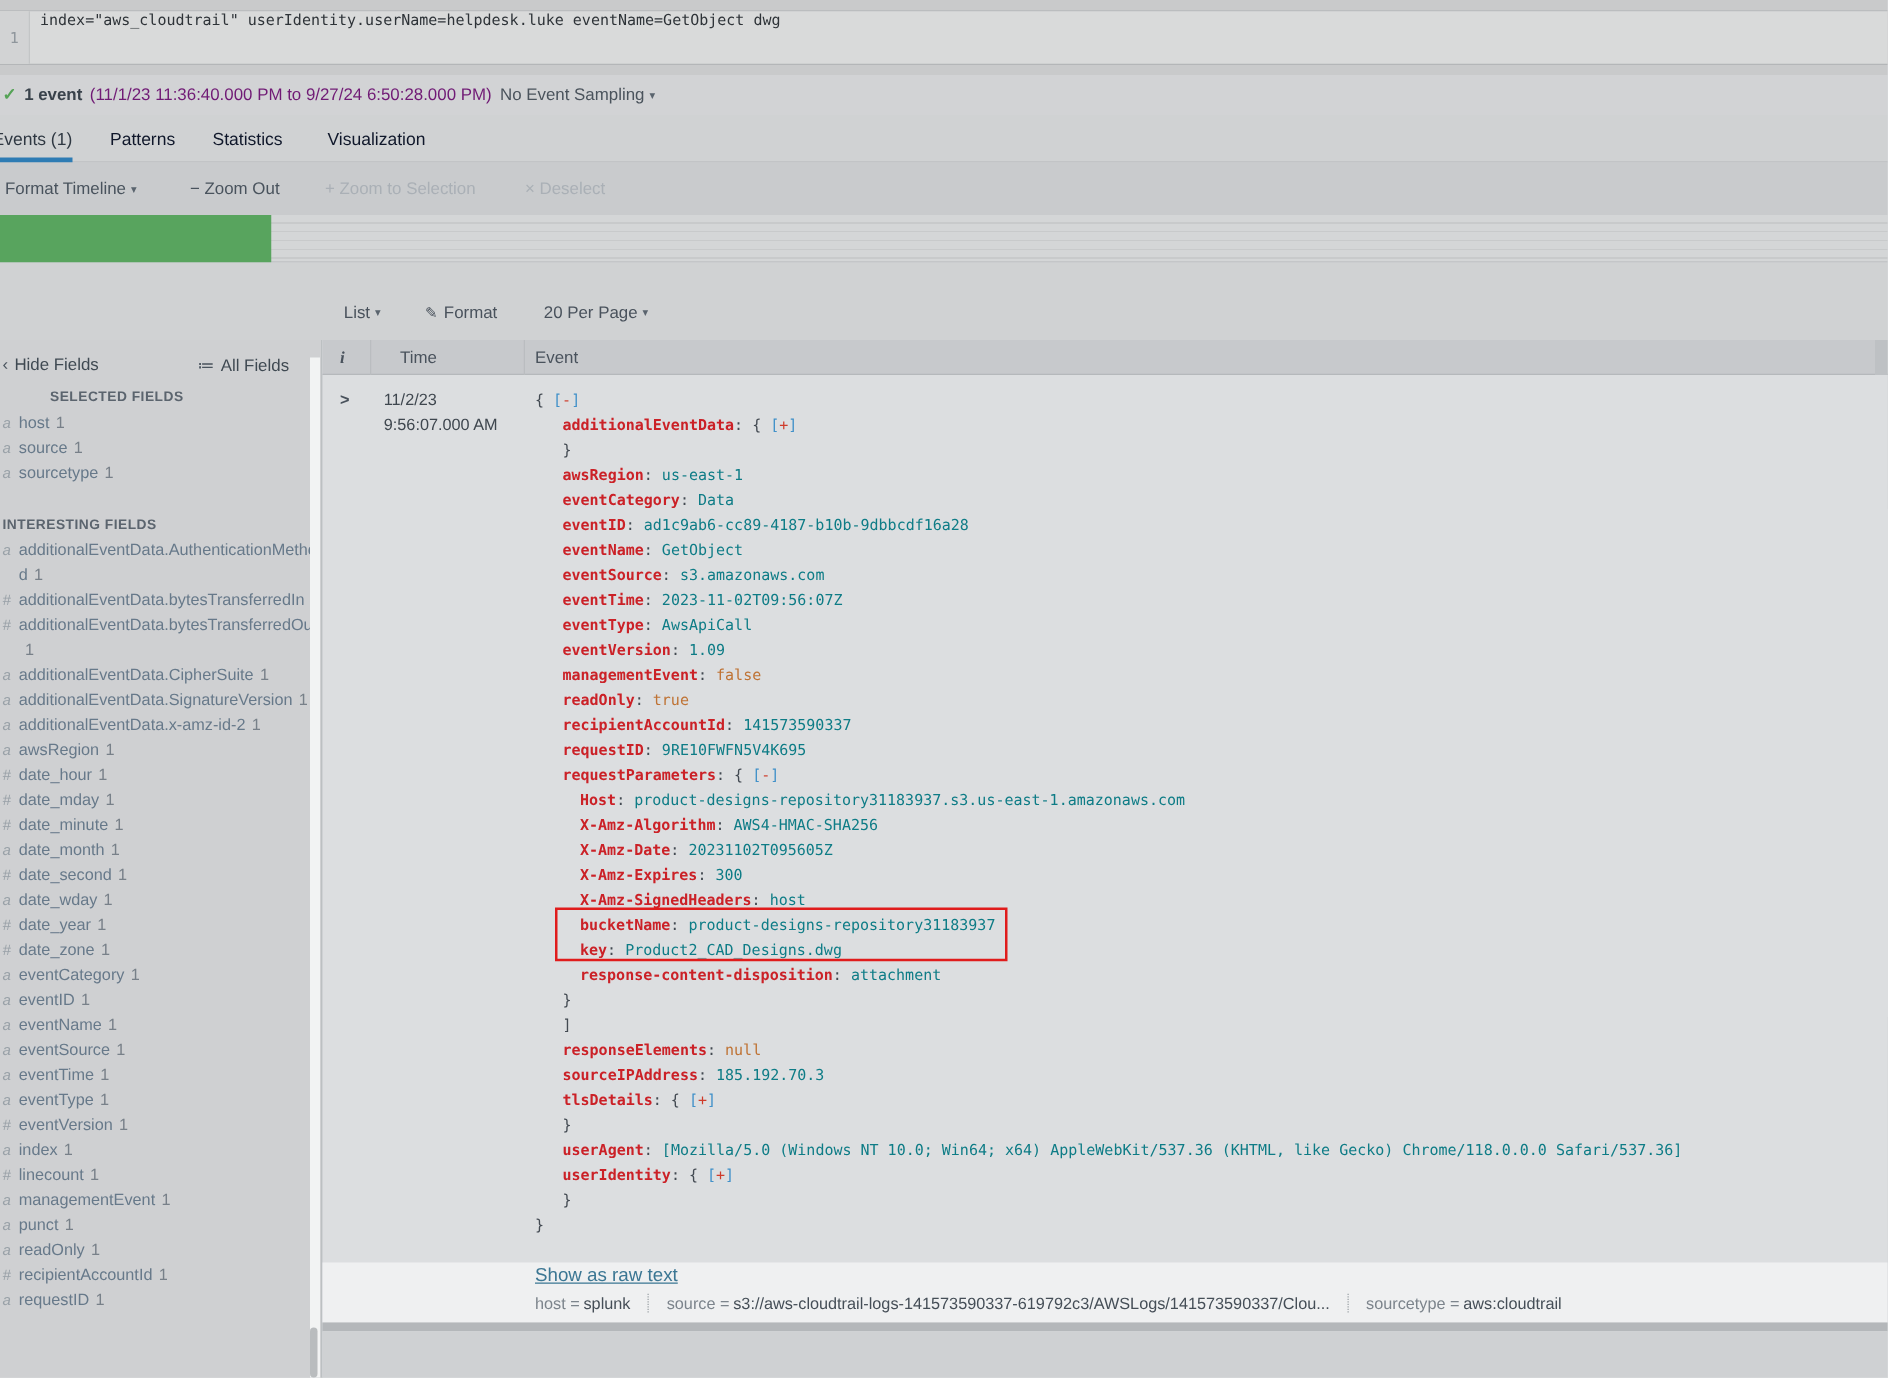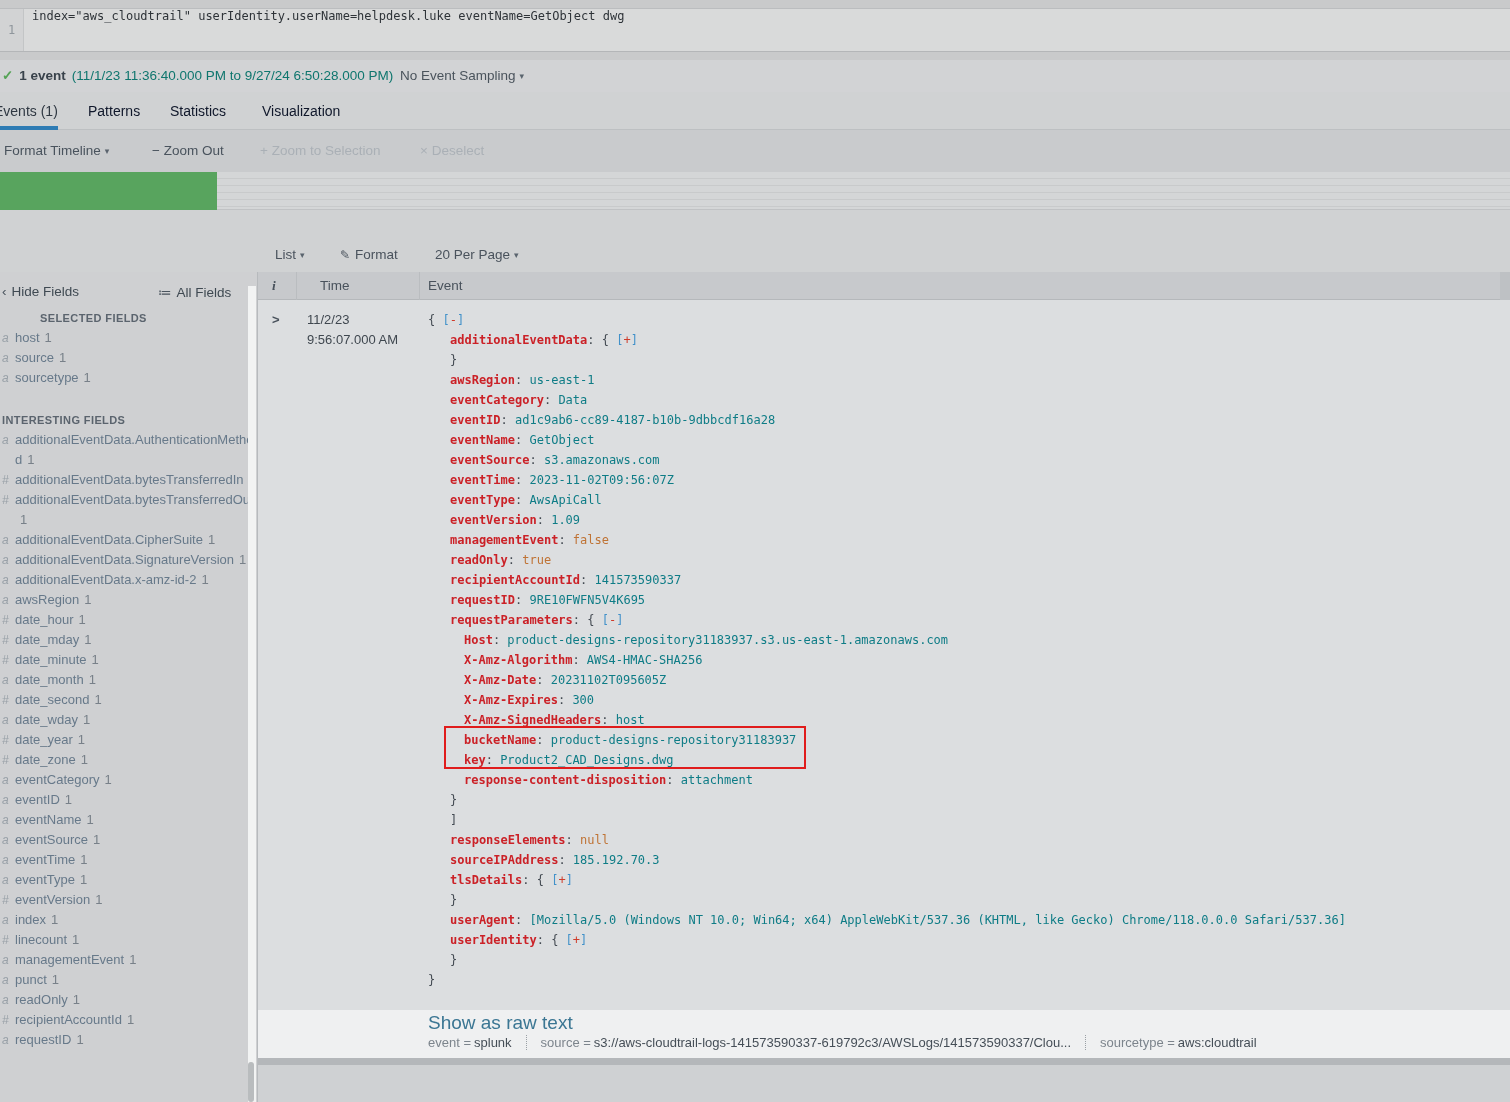--- a/index.html
+++ b/index.html
@@ -18,21 +18,21 @@
     border-right:1px solid #c3c5c6; color:#8f969c; text-align:center;
     font:12px "DejaVu Sans Mono",monospace; line-height:42px; }
   #query { left:32px; top:0; height:42px; line-height:42px; white-space:pre;
     font:12px "DejaVu Sans Mono",monospace; color:#2e3338; }
 
   
   #info-row { top:60px; left:0; width:1510px; height:32px; background:#d2d3d5;
     font-size:13.5px; line-height:32px; }
   #check { color:#55a356; margin:0 6px 0 2px; font-weight:bold; }
   #event-count { font-weight:bold; color:#39424b; }
-  #time-range { color:#0f766e; margin-left:6px; }
+  #time-range { color:#701a75; margin-left:6px; }
   #sampling { left:400px; top:0; color:#4a535c; cursor:pointer; }
   .caret { font-size:9px; vertical-align:1px; margin-left:4px; color:#5a646e; }
 
   
   #tabs-row { top:92px; left:0; width:1510px; height:38px; background:#d0d2d3;
     border-bottom:1px solid #bdc0c2; }
   .tab { position:absolute; top:0; height:38px; line-height:38px; font-size:14px;
     color:#0f172a; cursor:pointer; white-space:nowrap; }
   .tab.active { color:#2f3842; border-bottom:4px solid #2e7cb4; }
   #tab-0 { left:-6px; } #tab-1 { left:88px; } #tab-2 { left:170px; } #tab-3 { left:262px; }
@@ -43,21 +43,21 @@
   .tl-btn { position:absolute; top:0; color:#49535d; cursor:pointer; white-space:nowrap; }
   .tl-btn.disabled { color:#aab0b6; cursor:default;text-align:center; }
   #tl-format { left:4px; } #tl-zoomout { left:152px; } #tl-zoomsel { left:260px; } #tl-deselect { left:420px; }
   #tl-chart { top:172px; left:0; width:1510px; height:38px;
     background:repeating-linear-gradient(to bottom,#d4d6d7 0 6px,#c8cacb 6px 7px);
     border-bottom:1px solid #c0c2c4; }
   #tl-bar { left:0; top:0; width:217px; height:38px; background:#58a45e; }
 
   
   #list-row { top:210px; left:0; width:1510px; height:62px; background:#d0d2d3; }
-  .lc { position:absolute; top:28px; height:34px; line-height:34px; font-size:13.5px;
+  .lc { position:absolute; top:28px; height:34px; line-height:24px; font-size:13.5px;
     color:#49525c; cursor:pointer; white-space:nowrap; }
   #lc-list { left:275px; } #lc-format { left:340px; } #lc-perpage { left:435px; }
   .pencil { font-size:12px; margin-right:5px; color:#49525c; }
 
   
   #sidebar { top:272px; left:0; width:258px; height:830px; background:#cfd0d2;
     border-right:1px solid #b7babd; }
   #sb-track { position:absolute; top:14px; right:1px; width:8px; height:816px; background:#f2f3f3; }
   #sb-thumb { position:absolute; right:2px; bottom:0; width:6px; height:40px;
     background:#b9bcbe; border-radius:3px; }
@@ -99,21 +99,21 @@
   .j-p { color:#434a52; }
   .j-s { color:#0e7c86; cursor:pointer; }
   .j-n { color:#0e7c86; cursor:pointer; }
   .j-b { color:#bf7335; cursor:pointer; }
   .j-lb { color:#4191c9; cursor:pointer; }
   .j-ls { color:#cf3b2a; cursor:pointer; }
   #red-box { position:absolute; left:16px; top:416px; width:362px; height:43px;
     border:2px solid #e01c1c; pointer-events:none; }
 
   #footer-band { position:absolute; left:0; top:738px; right:0; height:48px; background:#eff0f1; }
-  #show-raw { position:absolute; left:170px; top:740px; font-size:19px; color:#3b7693; cursor:pointer; }
+  #show-raw { position:absolute; left:170px; top:740px; font-size:15px; color:#3b7693; cursor:pointer;text-decoration:underline; }
   #evt-footer { position:absolute; left:170px; top:763px; font-size:13px; color:#454e57; white-space:nowrap; }
   .ef-item { display:inline-block; padding-right:14px; cursor:pointer; }
   .ef-item + .ef-item { border-left:1px dotted #9aa0a5; padding-left:14px; }
   .ef-label { color:#7c848c; cursor:default; }
   .ef-value { color:#454e57; margin-left:3px; }
 
   #bottom-strip { top:1058px; left:258px; width:1252px; height:7px; background:#b4b7ba; }
   #below-strip { top:1065px; left:258px; width:1252px; height:37px; background:#cfd1d3; }
 </style>
 </head>
@@ -254,18 +254,18 @@
       <div class="jline ind1"><span class="j-k">userAgent</span><span class="j-p">: </span><span class="j-s">[Mozilla/5.0 (Windows NT 10.0; Win64; x64) AppleWebKit/537.36 (KHTML, like Gecko) Chrome/118.0.0.0 Safari/537.36]</span></div>
       <div class="jline ind1"><span class="j-k">userIdentity</span><span class="j-p">: { </span><span class="j-lb">[</span><span class="j-ls">+</span><span class="j-lb">]</span></div>
       <div class="jline ind1"><span class="j-p">}</span></div>
       <div class="jline ind0"><span class="j-p">}</span></div>
     </div>
 
   <div id="footer-band"></div>
   <div id="show-raw">Show as raw text</div>
 
   <div id="evt-footer">
-    <span class="ef-item"><span class="ef-label">event =</span><span class="ef-value">splunk</span></span><span class="ef-item"><span class="ef-label">source =</span><span class="ef-value">s3://aws-cloudtrail-logs-141573590337-619792c3/AWSLogs/141573590337/Clou...</span></span><span class="ef-item"><span class="ef-label">sourcetype =</span><span class="ef-value">aws:cloudtrail</span></span>
+    <span class="ef-item"><span class="ef-label">host =</span><span class="ef-value">splunk</span></span><span class="ef-item"><span class="ef-label">source =</span><span class="ef-value">s3://aws-cloudtrail-logs-141573590337-619792c3/AWSLogs/141573590337/Clou...</span></span><span class="ef-item"><span class="ef-label">sourcetype =</span><span class="ef-value">aws:cloudtrail</span></span>
   </div>
 </div>
 
 <div id="bottom-strip" class="abs"></div>
 <div id="below-strip" class="abs"></div>
 
 </body></html>

